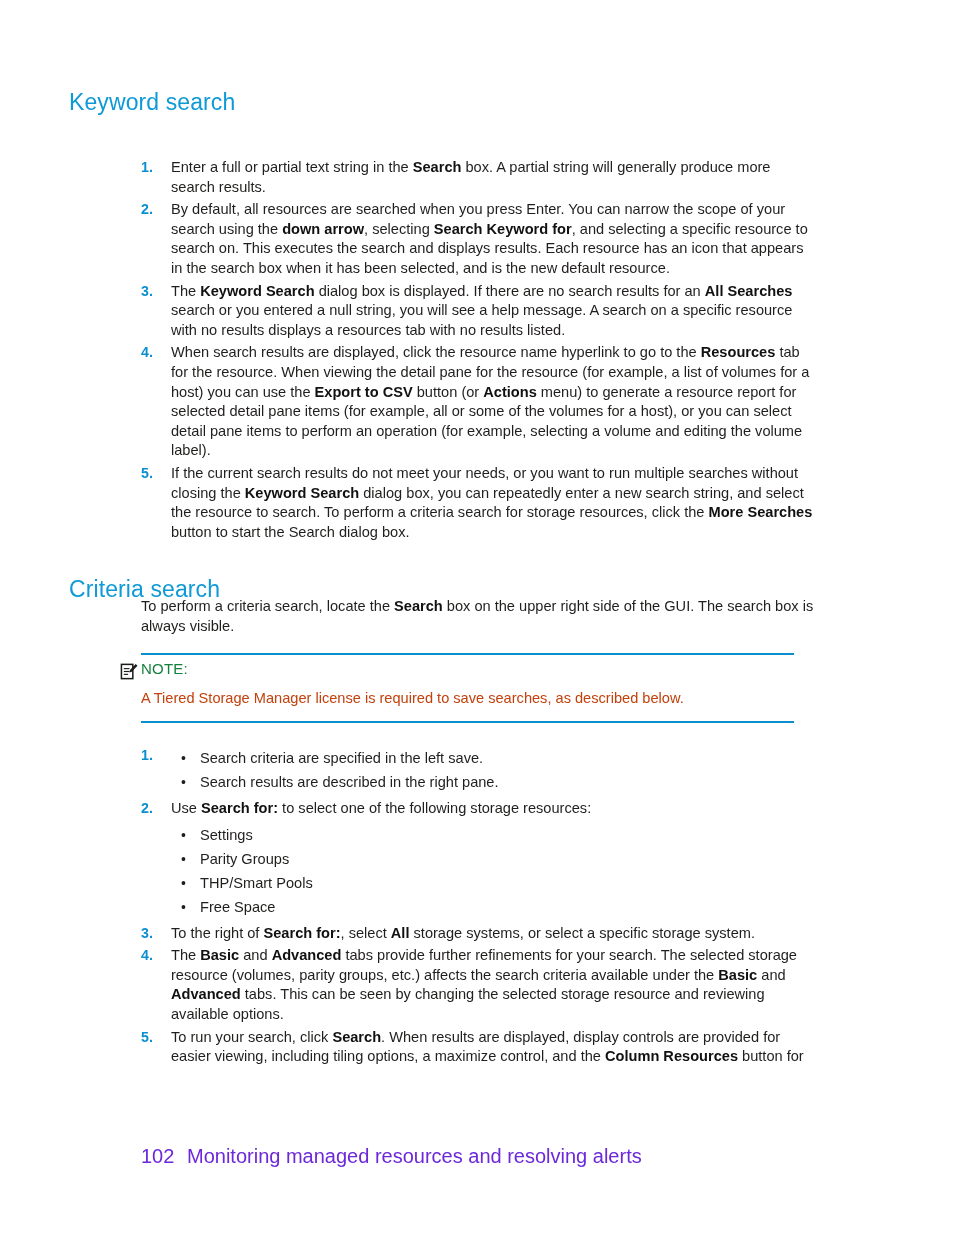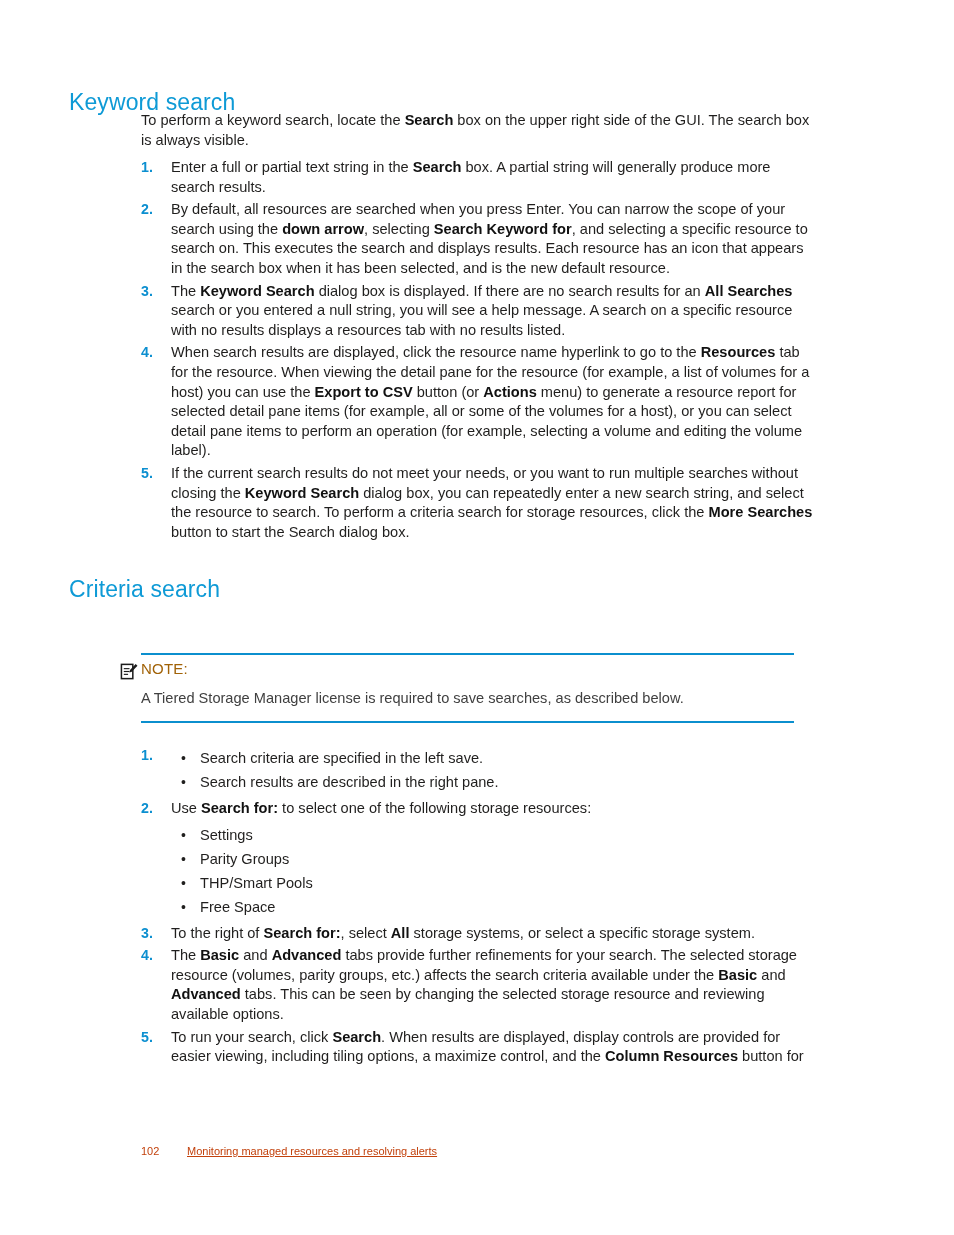--- a/index.html
+++ b/index.html
@@ -112,58 +112,56 @@
     left: 0px;
     top: 9px;
     width: 19px;
     height: 19px;
   }
   .note-label {
     position: absolute;
     left: 21px;
     top: 7px;
     font-size: 15px;
-    color: #a16207;
+    color: #15803d;
     letter-spacing: .2px;
   }
   .note-body {
     position: absolute;
     left: 21px;
     top: 36px;
     width: 640px;
     font-size: 14.6px;
     line-height: 19.6px;
-    color: #404040;
+    color: #c2410c;
   }
 
   
   .footer {
     position: absolute;
     left: 125px;
     top: 1145px;
-    font-size: 11px;
-    color: #c2410c;
+    font-size: 20px;
+    color: #6d28d9;
     white-space: nowrap;
-    text-decoration: underline;
   }
   .footer .pgnum {
     display: inline-block;
     width: 46px;
   }
 
   b, strong { font-weight: bold; color: #111111; }
 </style>
 </head>
 <body>
 
 <div class="page">
 
   <h1 class="h1" style="top:74px;">Keyword search</h1>
 
-  <div class="para" style="top:111px;">To perform a keyword search, locate the <b>Search</b> box on the upper right side of the GUI. The search box is always visible.</div>
 
   <div class="olist" style="top:158px;">
 
     <div class="oitem">
       <span class="onum">1.</span>
       <span>Enter a full or partial text string in the <b>Search</b> box. A partial string will generally produce more search results.</span>
     </div>
 
     <div class="oitem">
       <span class="onum">2.</span>
@@ -181,20 +179,21 @@
     </div>
 
     <div class="oitem">
       <span class="onum">5.</span>
       <span>If the current search results do not meet your needs, or you want to run multiple searches without closing the <b>Keyword Search</b> dialog box, you can repeatedly enter a new search string, and select the resource to search. To perform a criteria search for storage resources, click the <b>More Searches</b> button to start the Search dialog box.</span>
     </div>
   </div>
 
   <h1 class="h1" style="top:561px;">Criteria search</h1>
 
+  <div class="para" style="top:597px;">To perform a criteria search, locate the <b>Search</b> box on the upper right side of the GUI. The search box is always visible.</div>
 
   <div class="note" style="top:653px; height:72px;">
     <div class="note-rule top"></div>
 
     <span class="note-icon">
       <svg viewBox="0 0 20 20" width="19" height="19" aria-hidden="true">
         <rect x="1.5" y="2.5" width="12" height="15" fill="#ffffff" stroke="#1c1c1c" stroke-width="1.6"></rect>
         <line x1="4" y1="7" x2="10" y2="7" stroke="#1c1c1c" stroke-width="1.2"></line>
         <line x1="4" y1="10" x2="10" y2="10" stroke="#1c1c1c" stroke-width="1.2"></line>
         <line x1="4" y1="13" x2="8.5" y2="13" stroke="#1c1c1c" stroke-width="1.2"></line>

